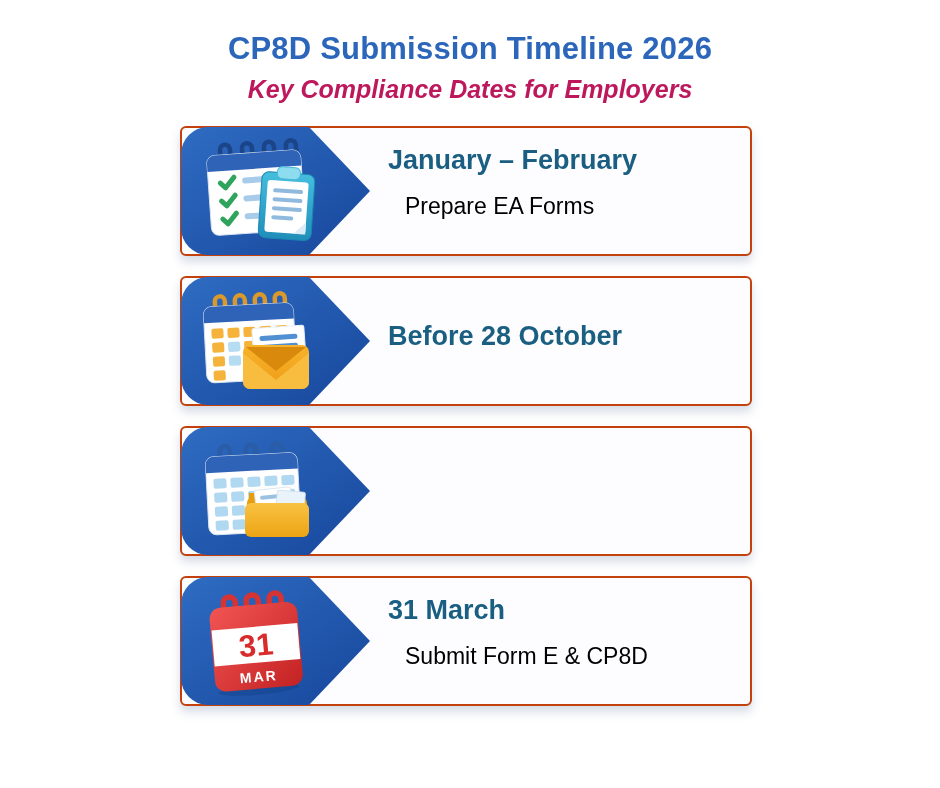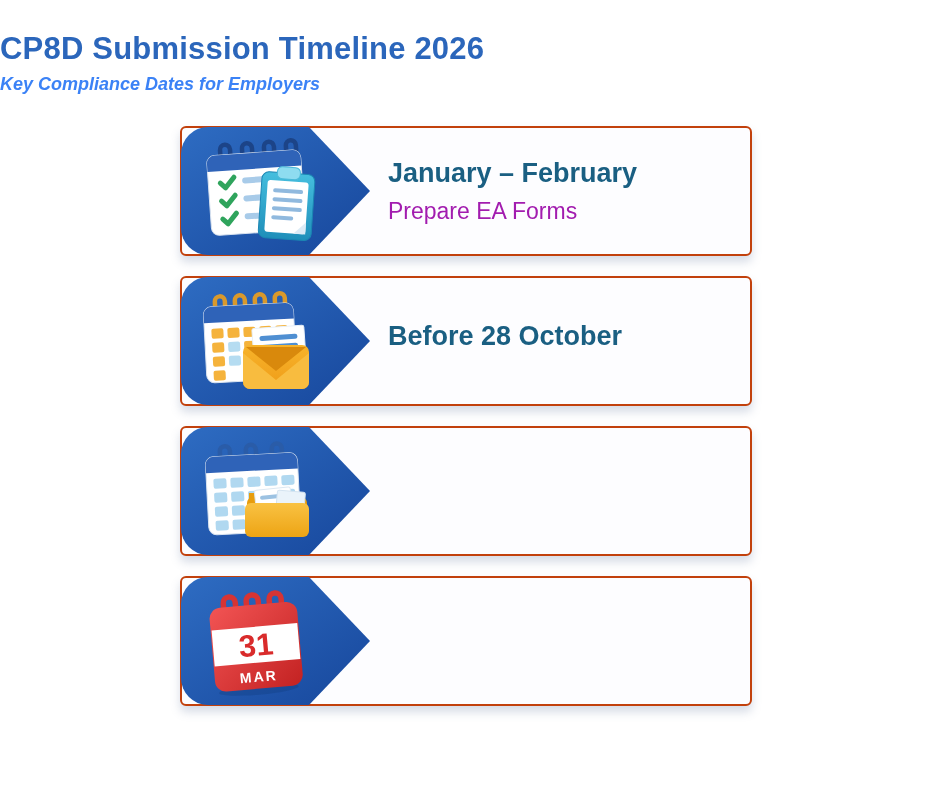--- a/index.html
+++ b/index.html
@@ -1,41 +1,41 @@
 <!DOCTYPE html>
 <html><head>
 <meta charset="utf-8">
 <style>
   html,body{margin:0;padding:0;background:#ffffff;}
   .page{
     position:relative;width:940px;height:788px;background:#ffffff;overflow:hidden;
     font-family:"Liberation Sans","DejaVu Sans",sans-serif;
   }
   
-  .header{position:absolute;top:30px;left:0;width:940px;text-align:left;}
+  .header{position:absolute;top:30px;left:0;width:940px;text-align:center;}
   .title{
     font-size:31px;font-weight:800;letter-spacing:.2px;color:#2b66bb;
     margin:0;line-height:1.25;
   }
   .subtitle{
-    font-size:18px;font-weight:600;font-style:italic;color:#3b82f6;
+    font-size:25px;font-weight:600;font-style:italic;color:#be185d;
     margin-top:5px;line-height:1.2;
   }
   
   .cards{position:absolute;left:180px;top:126px;width:572px;display:flex;flex-direction:column;gap:20px;}
   .card{
     position:relative;height:126px;background:#fdfdff;
     border:2px solid #c2410c;border-radius:6px;
     box-shadow:0 6px 10px rgba(110,130,165,.28);
   }
   .arrow-shape{position:absolute;left:-1px;top:-1px;width:190px;height:128px;display:block;}
   .card-icon{position:absolute;left:15px;top:9px;width:124px;height:110px;display:block;}
   .card-text{position:absolute;left:206px;top:50%;transform:translateY(-50%);}
   .card-heading{font-size:27px;font-weight:700;color:#1a5f82;line-height:1.15;margin:0 0 9px 0;}
-  .card-sub{font-size:23px;font-weight:400;color:#a21caf;line-height:1.15;margin:0;}
+  .card-sub{font-size:23px;font-weight:400;color:#000000;line-height:1.15;margin:17px;}
   
   .banner-wrap{
     position:absolute;left:50%;top:714px;transform:translateX(-50%);
     filter:drop-shadow(0 5px 5px rgba(90,110,150,.45));
   }
   .banner{
     clip-path:polygon(28px 0,calc(100% - 28px) 0,100% 50%,calc(100% - 28px) 100%,28px 100%,0 50%);
     background:linear-gradient(90deg,#4e88cd 0%,#2b63b4 55%,#1b4fa3 100%);
     height:44px;display:flex;align-items:center;justify-content:center;
     padding:0 46px;white-space:nowrap;
@@ -216,18 +216,22 @@
           <ellipse cx="58" cy="103" rx="40" ry="5" fill="#123c7e" opacity="0.35"></ellipse>
           <path d="M30,20 v-6 a6,6 0 0 1 12,0 v6" stroke="#d63434" stroke-width="5.5" fill="none" stroke-linecap="round"></path>
           <path d="M53,20 v-6 a6,6 0 0 1 12,0 v6" stroke="#d63434" stroke-width="5.5" fill="none" stroke-linecap="round"></path>
           <path d="M76,20 v-6 a6,6 0 0 1 12,0 v6" stroke="#d63434" stroke-width="5.5" fill="none" stroke-linecap="round"></path>
           <rect x="15" y="18" width="88" height="84" rx="11" fill="url(#redGrad)"></rect>
           <rect x="16" y="40" width="86" height="36" fill="#ffffff"></rect>
           <text x="59" y="69" text-anchor="middle" font-size="31" font-weight="800" fill="#d92b2b">31</text>
           <text x="59" y="95" text-anchor="middle" font-size="14" font-weight="800" letter-spacing="2" fill="#ffffff">MAR</text>
         </g>
       </svg>
+      <div class="card-text">
+        <div class="card-heading">31 March</div>
+        <div class="card-sub">Submit Form E &amp; CP8D</div>
+      </div>
     </div>
 
   </div>
 
 
 </div>
 
 </body></html>

